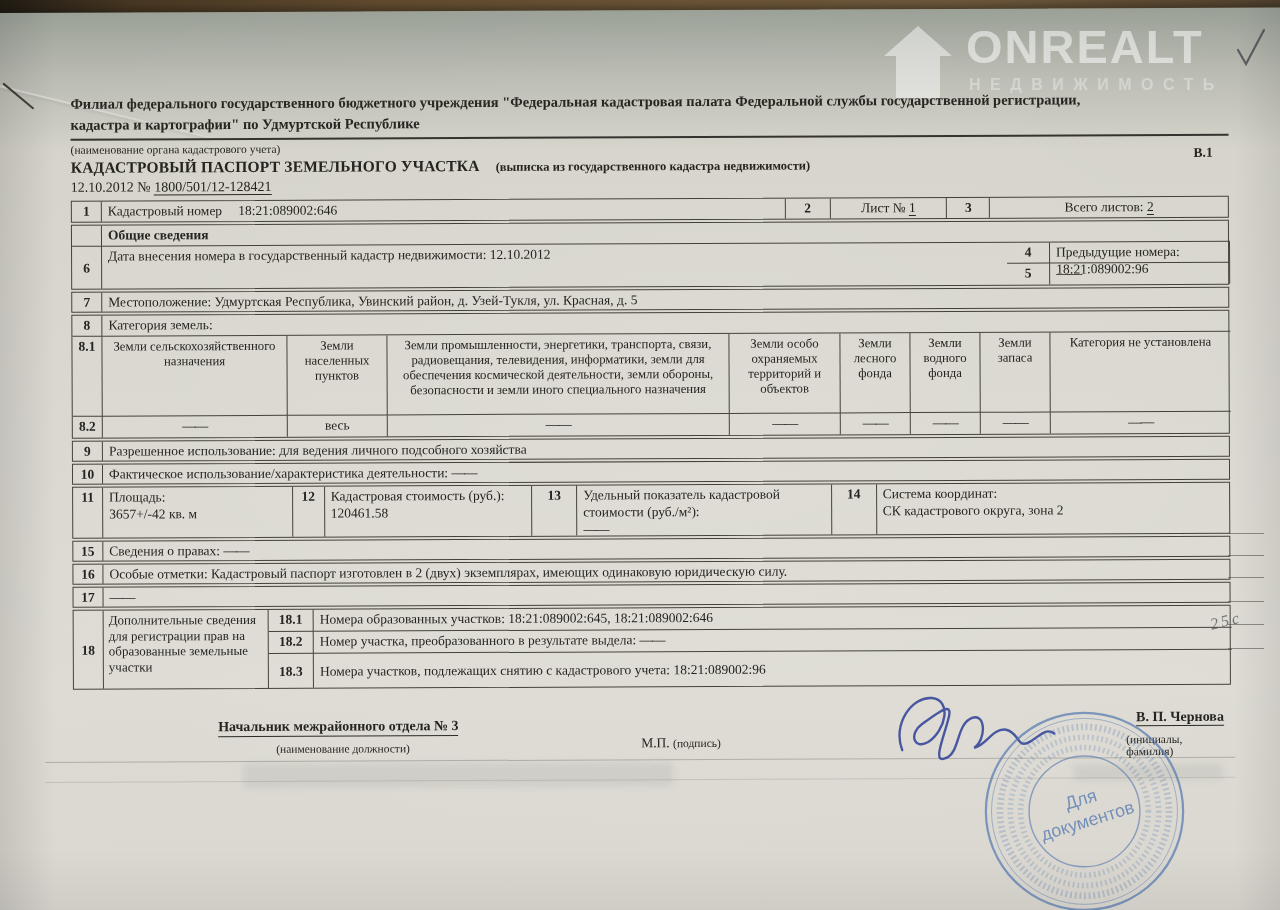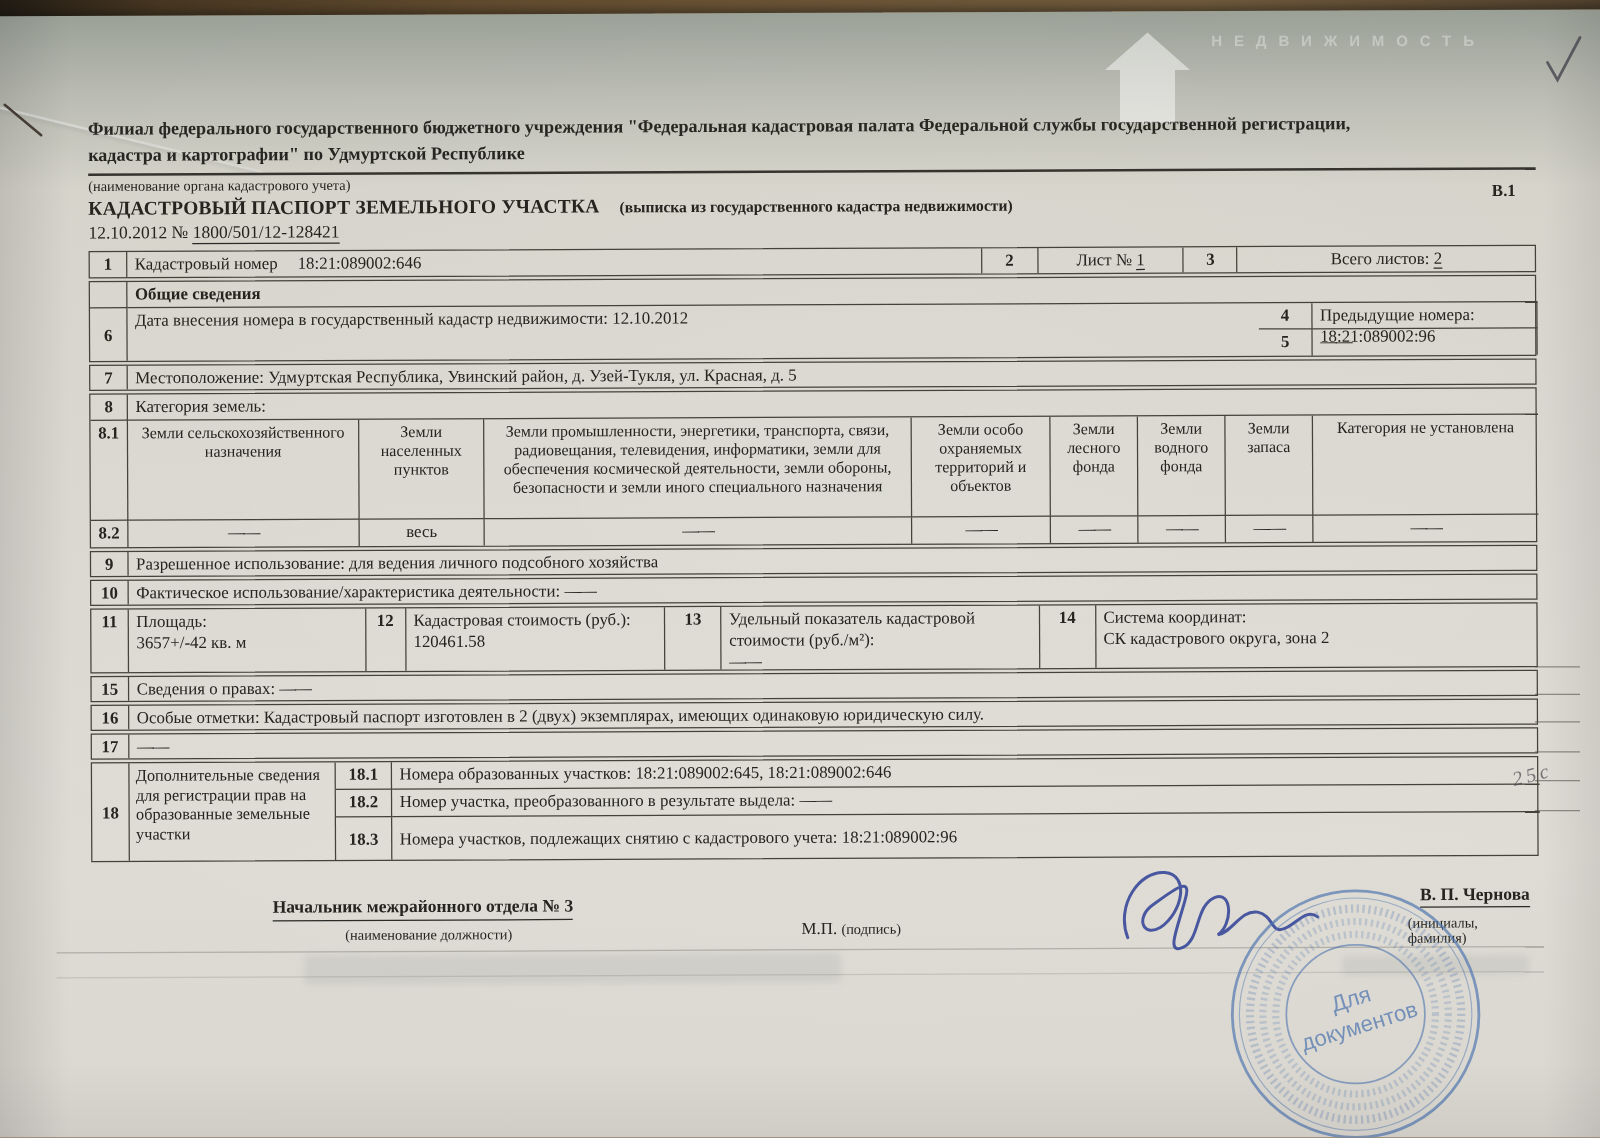--- a/index.html
+++ b/index.html
@@ -80,21 +80,21 @@
   .mp-line .cap { font-size:11.5px; }
   .sig-name { position:absolute; left:1063px; top:22px; font-weight:bold; font-size:14px; border-bottom:1.5px solid #2a2a26; }
   .name-caption { position:absolute; left:1053px; top:46px; font-size:11.5px; }
   .signature { position:absolute; left:815px; top:-4px; z-index:4; }
   .stamp { position:absolute; left:903px; top:16px; z-index:4; opacity:.85; }
 
   
   .watermark { position:absolute; left:882px; top:22px; z-index:10; display:flex; align-items:flex-start; pointer-events:none; }
   .wm-text { margin-left:12px; }
   .wm-brand { font-family:"Liberation Sans","DejaVu Sans",sans-serif; font-weight:bold; font-size:47px; line-height:50px; letter-spacing:2px; color:rgba(255,255,255,0.52); }
-  .wm-sub { font-family:"Liberation Sans","DejaVu Sans",sans-serif; font-weight:bold; font-size:12px; letter-spacing:9.5px; color:rgba(255,255,255,0.34); margin-top:4px; margin-left:3px; }
+  .wm-sub { font-family:"Liberation Sans","DejaVu Sans",sans-serif; font-weight:bold; font-size:16px; letter-spacing:9.5px; color:rgba(255,255,255,0.34); margin-top:4px; margin-left:3px; }
 
   .check { position:absolute; left:1234px; top:26px; z-index:11; }
   .pencil-note { position:absolute; left:1210px; top:612px; z-index:4; transform:rotate(-14deg);
     font-style:italic; font-size:16px; letter-spacing:3px; color:rgba(75,75,80,0.72); }
 
   
   .bleed-line { position:absolute; left:52px; width:1190px; height:1px; background:#6f6f68; z-index:2; }
   .bl1 { top:749px; opacity:.40; }
   .bl2 { top:769px; opacity:.22; }
   .bleed-blob { position:absolute; background:rgba(115,120,125,0.13); filter:blur(3px); border-radius:4px; z-index:2; }
@@ -305,19 +305,20 @@
 
 <div class="pencil-note">25с</div>
 
 <div class="shade"></div>
 
 <div class="watermark">
   <svg width="72" height="80" viewBox="0 0 72 80">
     <path d="M36 4 L70 34 H58 V76 H14 V34 H2 Z M28 46 H44 V76 H28 Z" fill="rgba(255,255,255,0.48)"></path>
   </svg>
   <div class="wm-text">
+    <div class="wm-brand">ONREALT</div>
     <div class="wm-sub">НЕДВИЖИМОСТЬ</div>
   </div>
 </div>
 
 <svg class="check" width="34" height="44" viewBox="0 0 34 44">
   <path d="M4,24 L12,38 L30,4" fill="none" stroke="#45454e" stroke-width="2.2" stroke-linecap="round" opacity="0.8"></path>
 </svg>
 
 </body></html>

